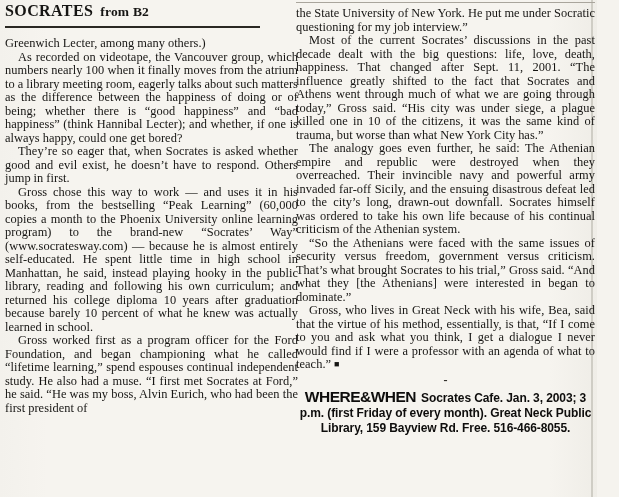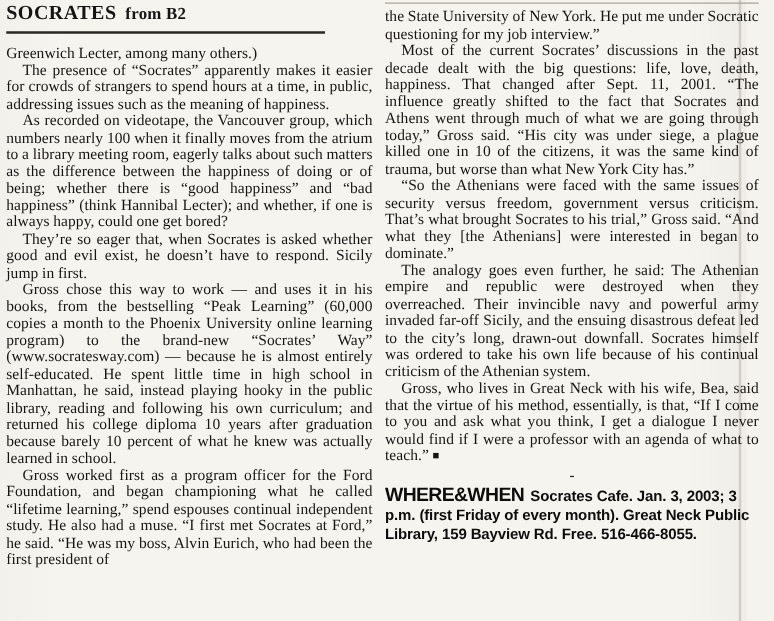--- a/index.html
+++ b/index.html
@@ -29,21 +29,21 @@
     width: 2px;
     height: 100%;
     background: #c7c4bc;
     opacity: 0.8;
   }
   .col {
     position: absolute;
     top: 2px;
   }
   .col-left  { left: 5px;   width: 293px; }
-  .col-right { left: 308px; width: 299px; }
+  .col-right { left: 296px; width: 299px; }
 
   .headline {
     font-weight: bold;
     font-size: 15.5px;
     line-height: 18px;
     letter-spacing: 0.4px;
     white-space: nowrap;
   }
   .headline .slug { font-size: 16px; }
   .headline .from { font-size: 13.5px; margin-left: 7px; letter-spacing: 0.2px; }
@@ -86,21 +86,21 @@
     color: #2a2823;
   }
 
   .wherewhen {
     margin-top: 4px;
     font-family: "Liberation Sans", sans-serif;
     font-weight: bold;
     font-size: 12px;
     line-height: 15px;
     color: #0e0d0c;
-    text-align: left;
+    text-align: center;
     letter-spacing: -0.1px;
   }
   .ww-label {
     font-size: 15.5px;
     letter-spacing: -0.5px;
     margin-right: 5px;
   }
 </style>
 </head>
 <body>
@@ -109,34 +109,33 @@
 
   <div class="scan-edge"></div>
 
   <div class="col col-left">
     <div class="headline">
       <span class="slug">SOCRATES</span><span class="from">from B2</span>
     </div>
     <div class="head-rule"></div>
 
     <p class="body-text">Greenwich Lecter, among many others.)</p>
-    <p class="body-text indent">The presence of “Socrates” apparently makes it easier for crowds of strangers to spend hours at a time, in public, addressing issues such as the meaning of happiness.</p>
     <p class="body-text indent">As recorded on videotape, the Vancouver group, which numbers nearly 100 when it finally moves from the atrium to a library meeting room, eagerly talks about such matters as the difference between the happiness of doing or of being; whether there is “good happiness” and “bad happiness” (think Hannibal Lecter); and whether, if one is always happy, could one get bored?</p>
-    <p class="body-text indent">They’re so eager that, when Socrates is asked whether good and evil exist, he doesn’t have to respond. Sicily jump in first.</p>
+    <p class="body-text indent">They’re so eager that, when Socrates is asked whether good and evil exist, he doesn’t have to respond. Others jump in first.</p>
     <p class="body-text indent">Gross chose this way to work — and uses it in his books, from the bestselling “Peak Learning” (60,000 copies a month to the Phoenix University online learning program) to the brand-new “Socrates’ Way” (www.socratesway.com) — because he is almost entirely self-educated. He spent little time in high school in Manhattan, he said, instead playing hooky in the public library, reading and following his own curriculum; and returned his college diploma 10 years after graduation because barely 10 percent of what he knew was actually learned in school.</p>
     <p class="body-text indent">Gross worked first as a program officer for the Ford Foundation, and began championing what he called “lifetime learning,” spend espouses continual independent study. He also had a muse. “I first met Socrates at Ford,” he said. “He was my boss, Alvin Eurich, who had been the first president of</p>
   </div>
 
   <div class="col col-right">
     <div class="top-rule"></div>
 
     <p class="body-text">the State University of New York. He put me under Socratic questioning for my job interview.”</p>
     <p class="body-text indent">Most of the current Socrates’ discussions in the past decade dealt with the big questions: life, love, death, happiness. That changed after Sept. 11, 2001. “The influence greatly shifted to the fact that Socrates and Athens went through much of what we are going through today,” Gross said. “His city was under siege, a plague killed one in 10 of the citizens, it was the same kind of trauma, but worse than what New York City has.”</p>
+    <p class="body-text indent">The analogy goes even further, he said: The Athenian empire and republic were destroyed when they overreached. Their invincible navy and powerful army invaded far-off Sicily, and the ensuing disastrous defeat led to the city’s long, drawn-out downfall. Socrates himself was ordered to take his own life because of his continual criticism of the Athenian system.</p>
     <p class="body-text indent">“So the Athenians were faced with the same issues of security versus freedom, government versus criticism. That’s what brought Socrates to his trial,” Gross said. “And what they [the Athenians] were interested in began to dominate.”</p>
-    <p class="body-text indent">The analogy goes even further, he said: The Athenian empire and republic were destroyed when they overreached. Their invincible navy and powerful army invaded far-off Sicily, and the ensuing disastrous defeat led to the city’s long, drawn-out downfall. Socrates himself was ordered to take his own life because of his continual criticism of the Athenian system.</p>
     <p class="body-text indent"><span>Gross, who lives in Great Neck with his wife, Bea, said that the virtue of his method, essentially, is that, “If I come to you and ask what you think, I get a dialogue I never would find if I were a professor with an agenda of what to teach.” </span><span class="end-mark">■</span></p>
 
     <div class="sep-dash">-</div>
 
     <div class="wherewhen">
       <span class="ww-label">WHERE&amp;WHEN</span><span>Socrates Cafe. Jan. 3, 2003; 3 p.m. (first Friday of every month). Great Neck Public Library, 159 Bayview Rd. Free. 516-466-8055.</span>
     </div>
   </div>
 
 </div>

